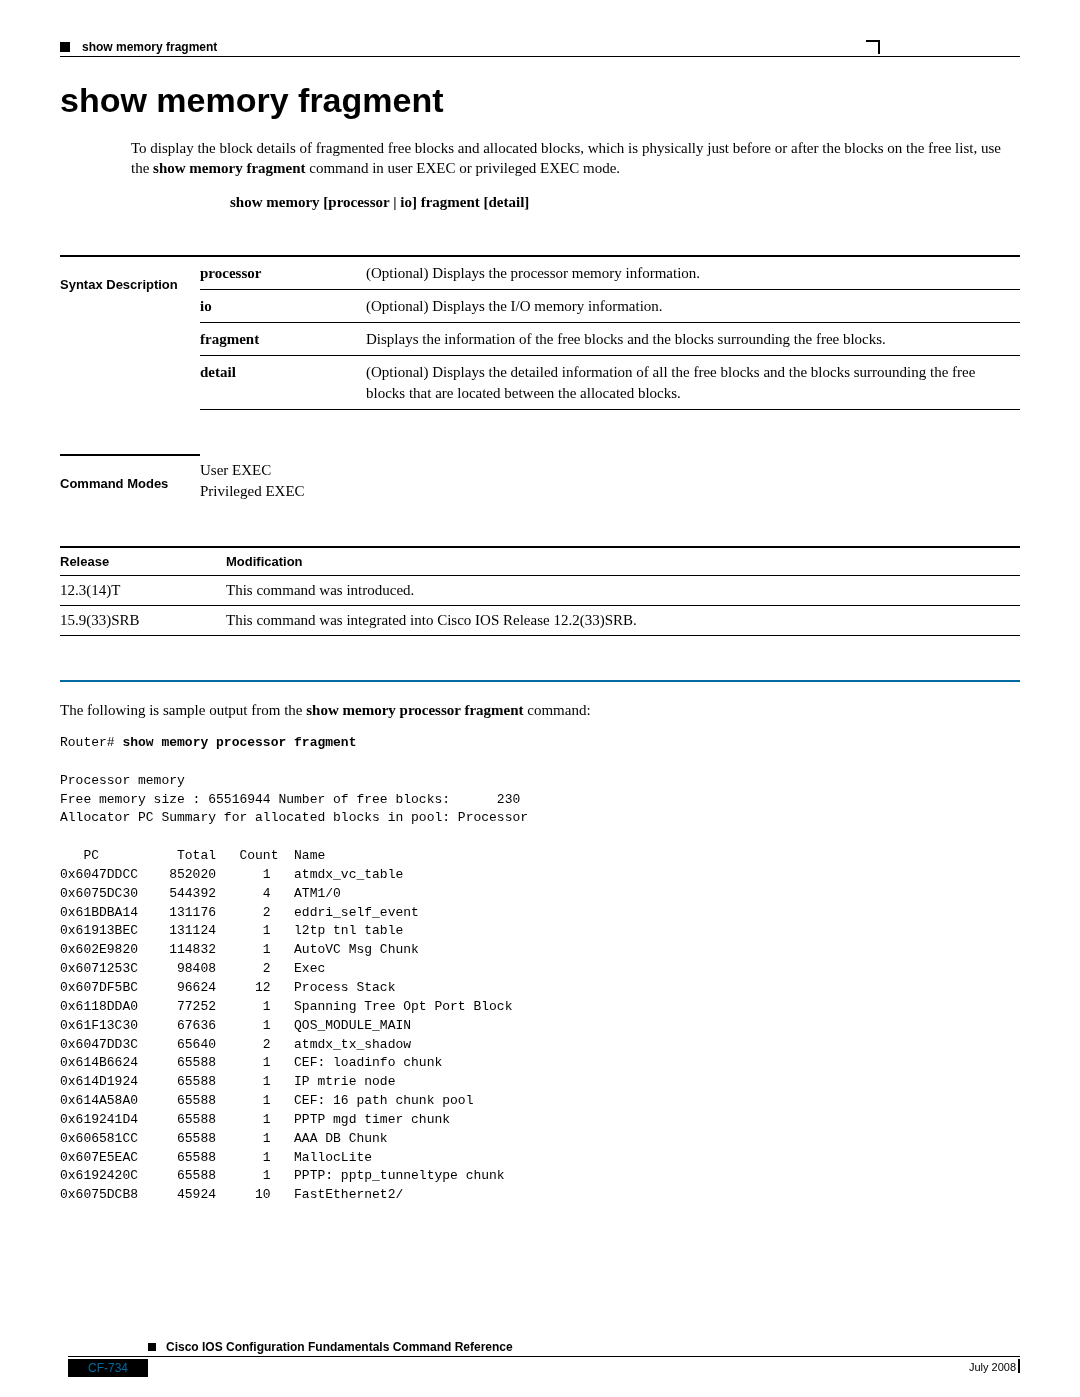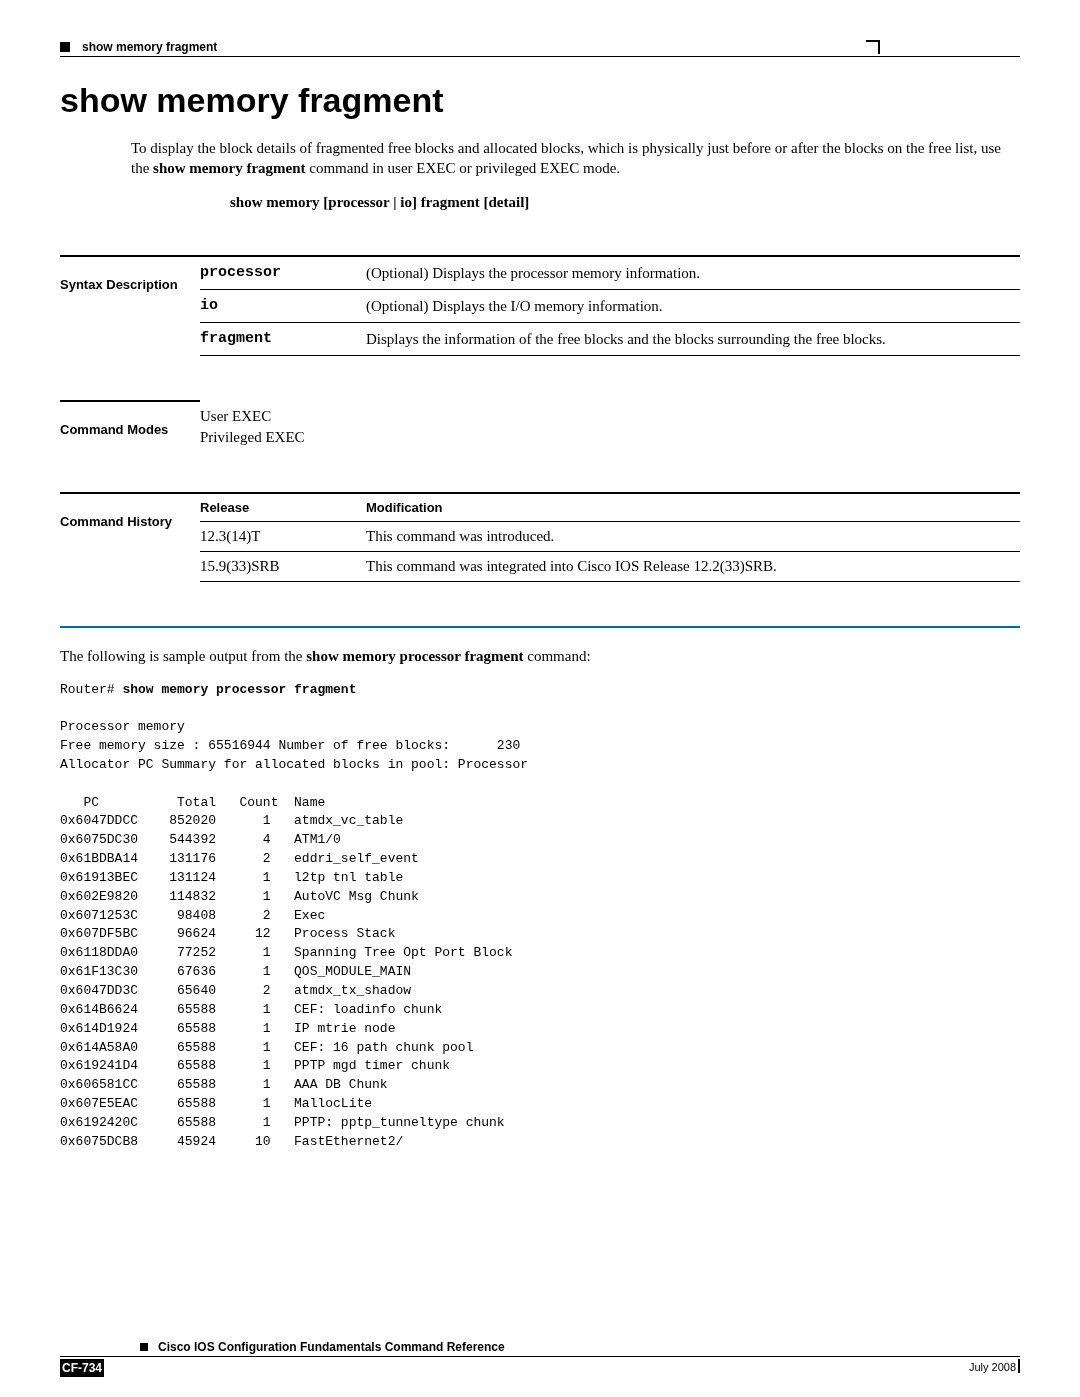--- a/index.html
+++ b/index.html
@@ -83,21 +83,20 @@
     vertical-align: top;
     border-bottom: 1px solid #000;
     line-height: 1.35;
   }
   table.syntax tr:first-child td {
     border-top: 2px solid #000;
   }
   table.syntax td.k {
     width: 160px;
     font-weight: bold;
-    font-family: Liberation Mono, monospace;
   }
   .modes-body {
     padding-top: 6px;
     line-height: 1.4;
   }
   table.history {
     width: 100%;
     border-collapse: collapse;
   }
   table.history th {
@@ -127,21 +126,21 @@
   }
   pre.cli {
     font-family: "Courier New", Courier, monospace;
     font-size: 13px;
     line-height: 1.45;
     margin: 14px 0 0 0;
     white-space: pre;
   }
   .footer {
     position: absolute;
-    left: 60px;
+    left: 68px;
     right: 60px;
     bottom: 20px;
   }
   .footer-top {
     display: flex;
     align-items: center;
     border-bottom: 1px solid #000;
     padding-bottom: 2px;
   }
   .footer-square {
@@ -157,25 +156,25 @@
     font-size: 12px;
   }
   .footer-bottom {
     display: flex;
     justify-content: space-between;
     align-items: flex-start;
     margin-top: 2px;
   }
   .page-badge {
     background: #000;
-    color: #ffffff;
-    font-family: Arial, Helvetica, sans-serif;
-    font-weight: bold;
+    color: #0369a1;
+    font-family: Arial, Helvetica, sans-serif;
+    font-weight: normal;
     font-size: 12px;
-    padding: 2px 2px;
+    padding: 2px 20px;
   }
   .footer-date {
     font-family: Arial, Helvetica, sans-serif;
     font-weight: normal;
     font-size: 11px;
     padding-top: 2px;
     padding-right: 2px;
     border-right: 2px solid #000;
     height: 12px;
     line-height: 12px;
@@ -210,35 +209,38 @@
           <td>(Optional) Displays the processor memory information.</td>
         </tr>
         <tr>
           <td class="k">io</td>
           <td>(Optional) Displays the I/O memory information.</td>
         </tr>
         <tr>
           <td class="k">fragment</td>
           <td>Displays the information of the free blocks and the blocks surrounding the free blocks.</td>
         </tr>
+        <tr>
+          <td class="k">detail</td>
+          <td>(Optional) Displays the detailed information of all the free blocks and the blocks surrounding the free blocks that are located between the allocated blocks.</td>
+        </tr>
       </tbody>
         </table>
     </div>
   </div>
 
   <div class="section">
     <div class="section-label">Command Modes</div>
     <div class="section-body modes-body">
       <div>User EXEC</div>
       <div>Privileged EXEC</div>
     </div>
   </div>
 
   <div class="section">
-    <div class="section-label">Command History</div>
     <div class="section-body">
       <table class="history">
         <tbody>
             <tr>
           <th class="rel">Release</th>
           <th>Modification</th>
         </tr>
         <tr>
           <td class="rel">12.3(14)T</td>
           <td>This command was introduced.</td>

